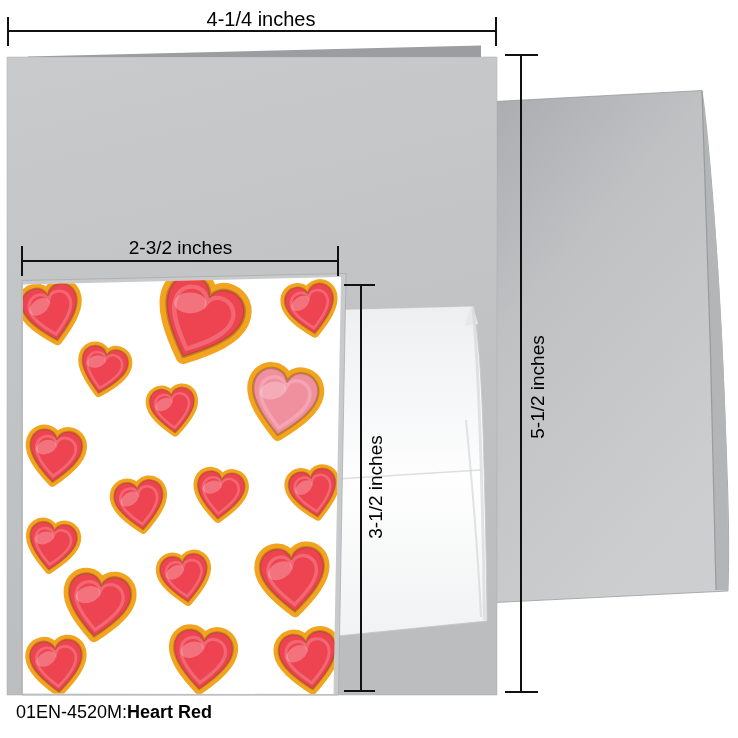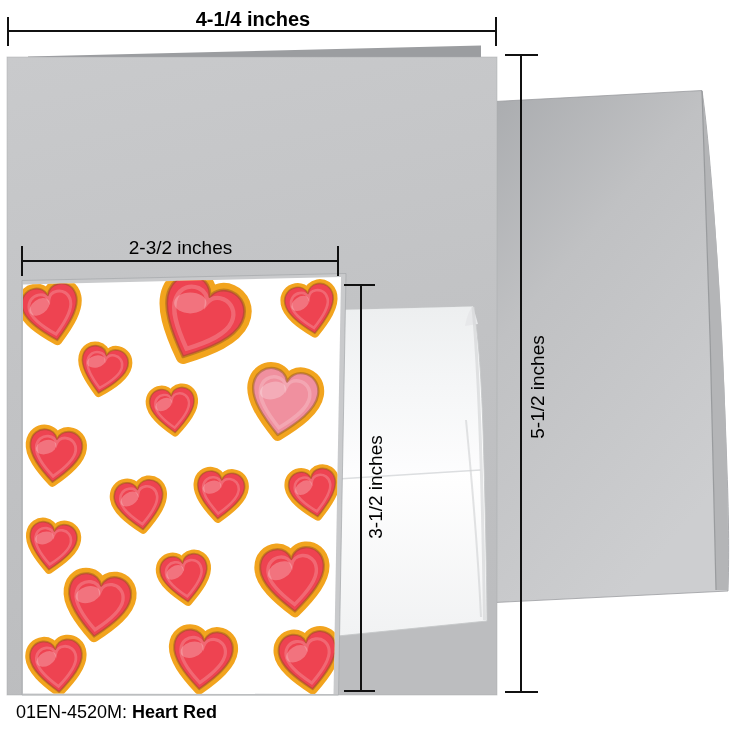--- a/index.html
+++ b/index.html
@@ -21,21 +21,21 @@
     position:absolute;color:#000;text-align:center;
     font-size:19px;line-height:20px;white-space:nowrap;
   }
   .dim-label.big{font-size:20px;}
   .rot{transform:rotate(-90deg);transform-origin:center center;}
 
   .caption{
     position:absolute;left:16px;top:701px;
     font-size:18px;line-height:22px;color:#000;white-space:nowrap;
   }
-  .caption .name{font-weight:bold;margin-left:5px;}
+  .caption .name{font-weight:bold;}
 
   
   .heart-red{color:var(--heart-red,#ee4351);}
   .heart-pink{color:var(--heart-pink,#f08fa0);}
   .cookie-ring{fill:none;stroke:var(--cookie-gold,#f2a41e);stroke-width:15;stroke-linejoin:round;}
   .cookie-face{fill:currentColor;stroke:var(--cookie-edge-brown,#8a511b);stroke-width:3;stroke-opacity:.45;stroke-linejoin:round;}
 </style>
 </head>
 <body>
 
@@ -115,21 +115,21 @@
         <use href="#hc" class="heart-red" transform="translate(293 582) rotate(-4) scale(.76) translate(-50 -50)"></use>
         <use href="#hc" class="heart-red" transform="translate(98 608) rotate(8) scale(.74) translate(-50 -50)"></use>
         <use href="#hc" class="heart-red" transform="translate(57 668) rotate(-5) scale(.62) translate(-50 -50)"></use>
         <use href="#hc" class="heart-red" transform="translate(202 662) rotate(6) scale(.70) translate(-50 -50)"></use>
         <use href="#hc" class="heart-red" transform="translate(309 663) rotate(-8) scale(.68) translate(-50 -50)"></use>
       </g>
     </g>
   </svg>
 
   <div>
-    <div class="dim-label big" style="left:8px;top:9px;width:490px;font-weight:bold;">4-1/4 inches</div>
+    <div class="dim-label big" style="left:16px;top:9px;width:490px;">4-1/4 inches</div>
     <div class="dim-line-h" style="left:7px;top:30px;width:490px;"></div>
     <div class="tick-v" style="left:7px;top:17px;height:29px;"></div>
     <div class="tick-v" style="left:495px;top:17px;height:29px;"></div>
   </div>
 
   <div>
     <div class="dim-label" style="left:22px;top:238px;width:317px;">2-3/2 inches</div>
     <div class="dim-line-h" style="left:22px;top:260px;width:317px;"></div>
     <div class="tick-v" style="left:21px;top:246px;height:30px;"></div>
     <div class="tick-v" style="left:337px;top:246px;height:30px;"></div>

